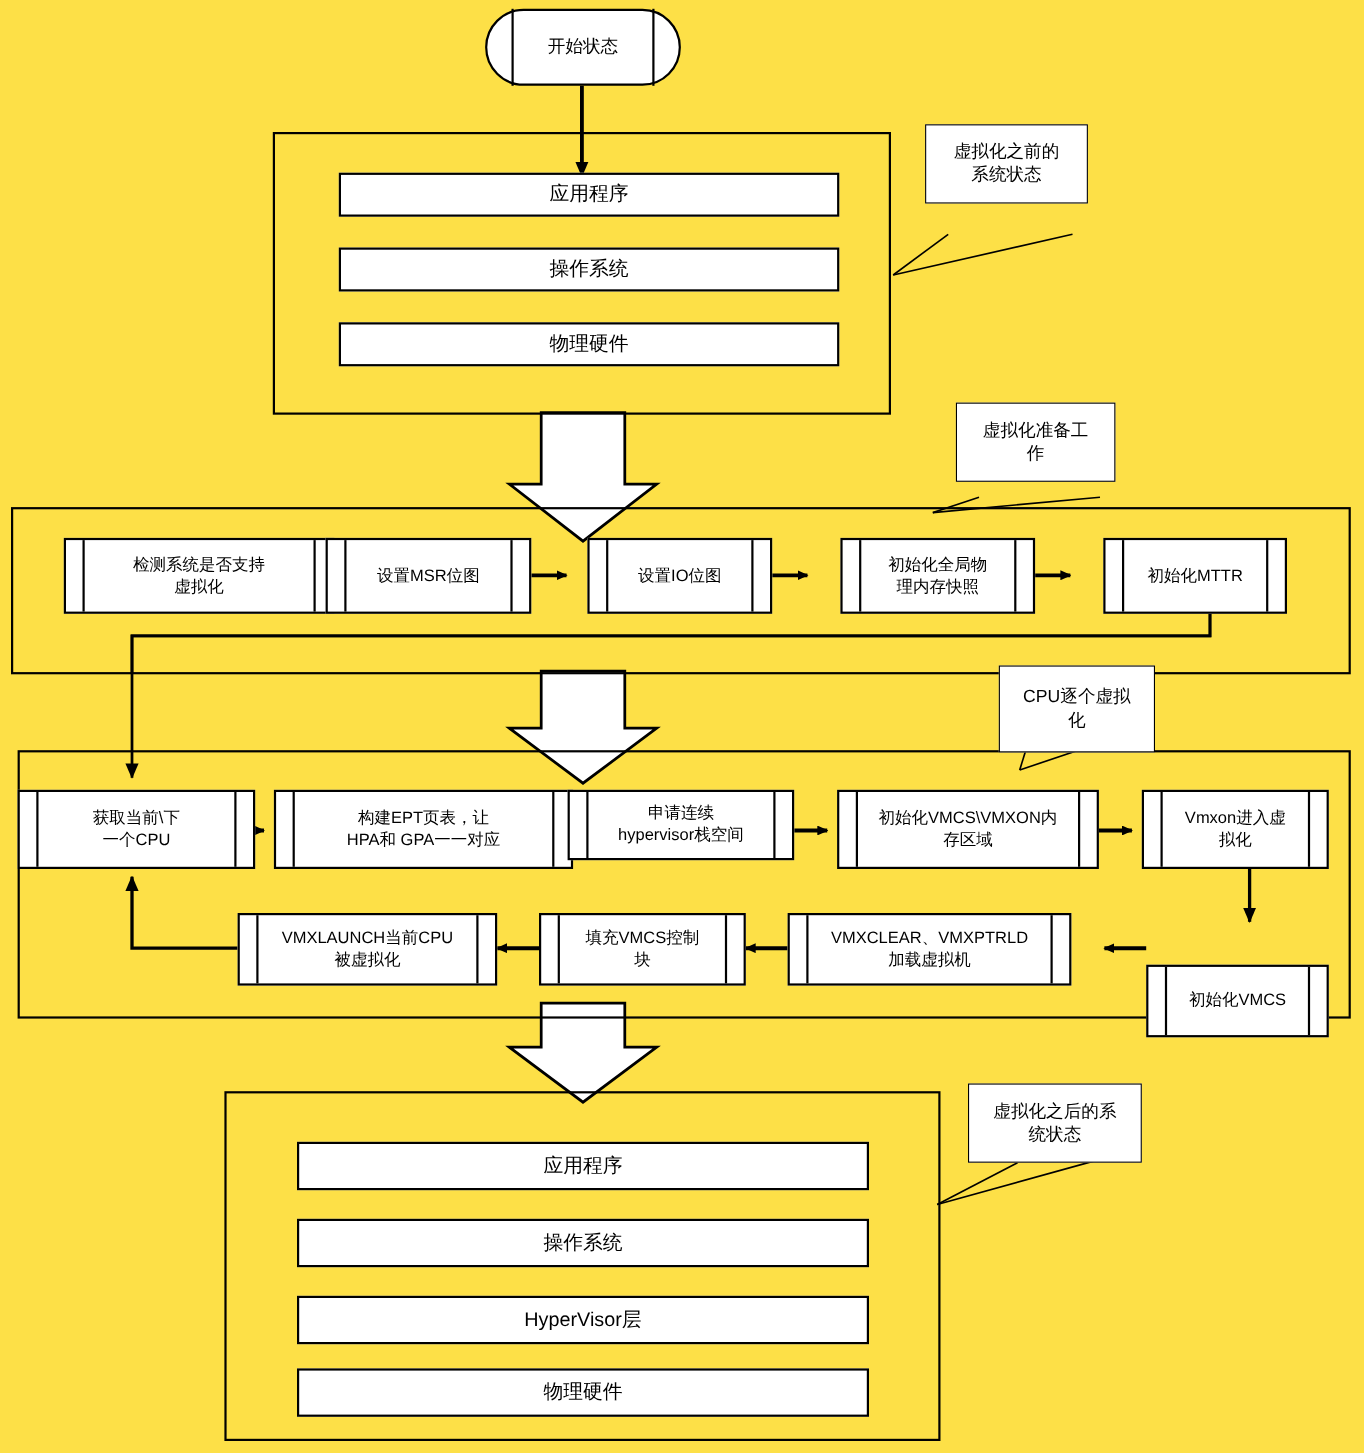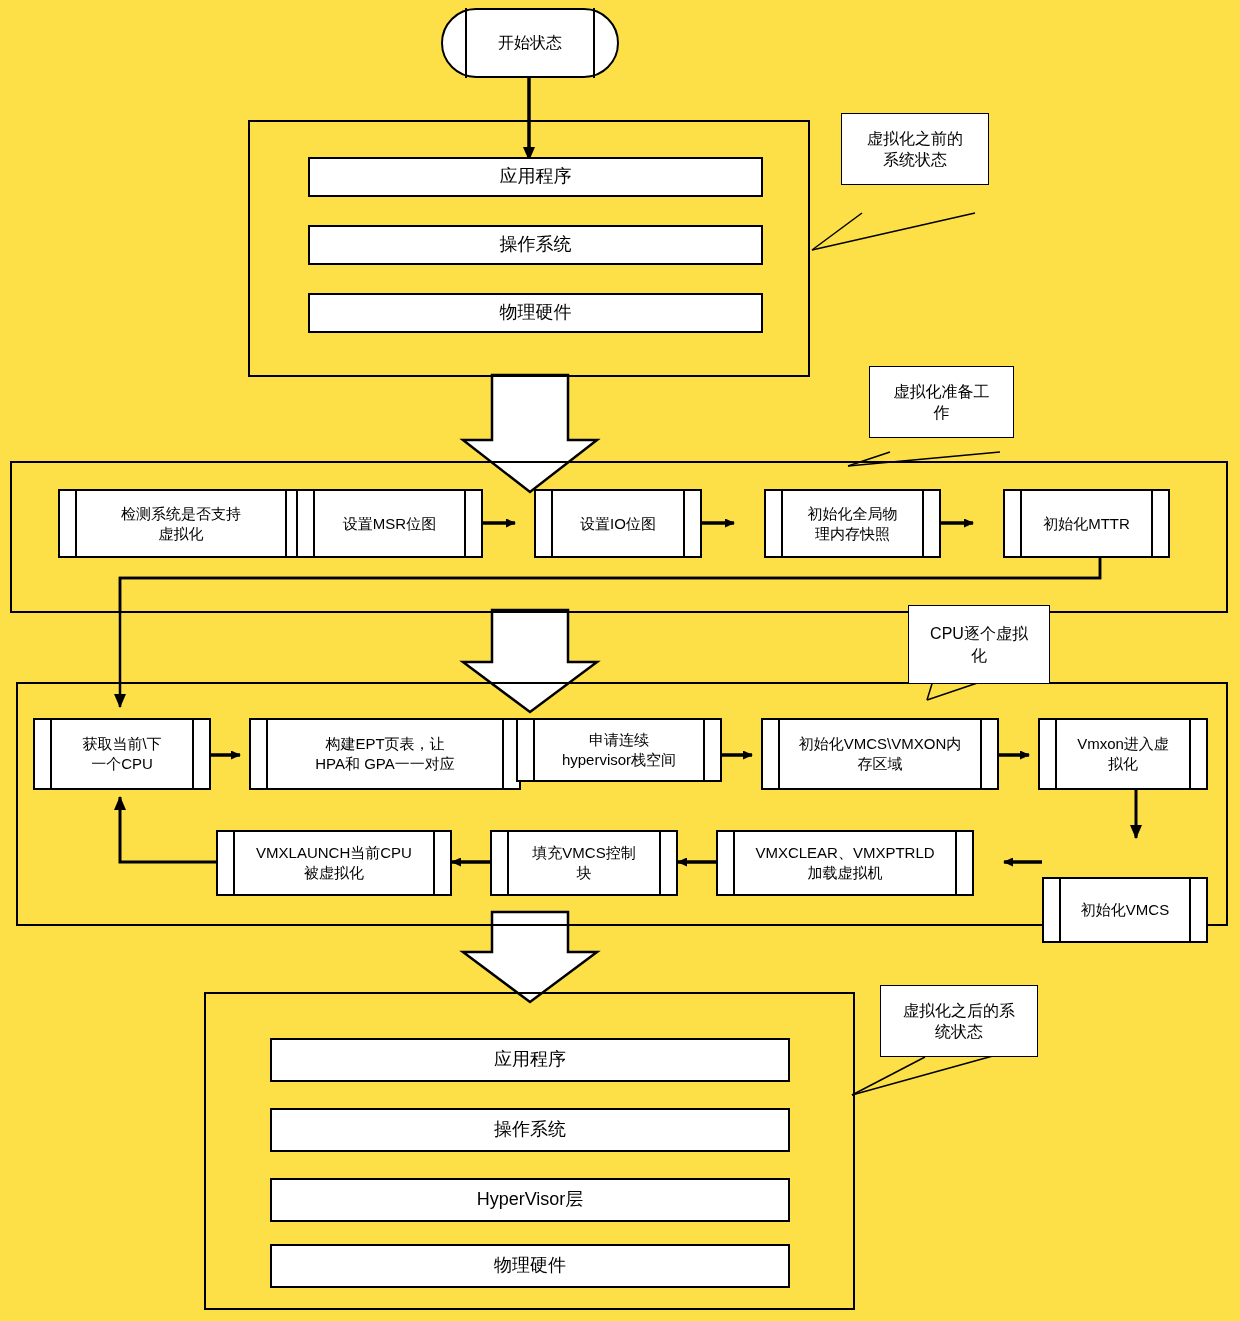--- a/index.html
+++ b/index.html
@@ -193,21 +193,21 @@
     <span>初始化MTTR</span>
   </div>
 
   <div class="node callout label-2line" style="left:869px; top:366px; width:145px; height:72px;">
     <span>虚拟化准备工
 作</span>
   </div>
 
   <div class="frame" style="left:16px; top:682px; width:1212px; height:244px;"></div>
 
-  <div class="node subroutine label-2line" style="left:33px; top:718px; width:178px; height:72px;">
+  <div class="node subroutine label-2line" style="left:16px; top:718px; width:216px; height:72px;">
     <span>获取当前\下
 一个CPU</span>
   </div>
   <div class="node subroutine label-2line" style="left:249px; top:718px; width:272px; height:72px;">
     <span>构建EPT页表，让
 HPA和 GPA一一对应</span>
   </div>
   <div class="node subroutine label-2line" style="left:516px; top:718px; width:206px; height:64px;">
     <span>申请连续
 hypervisor栈空间</span>

